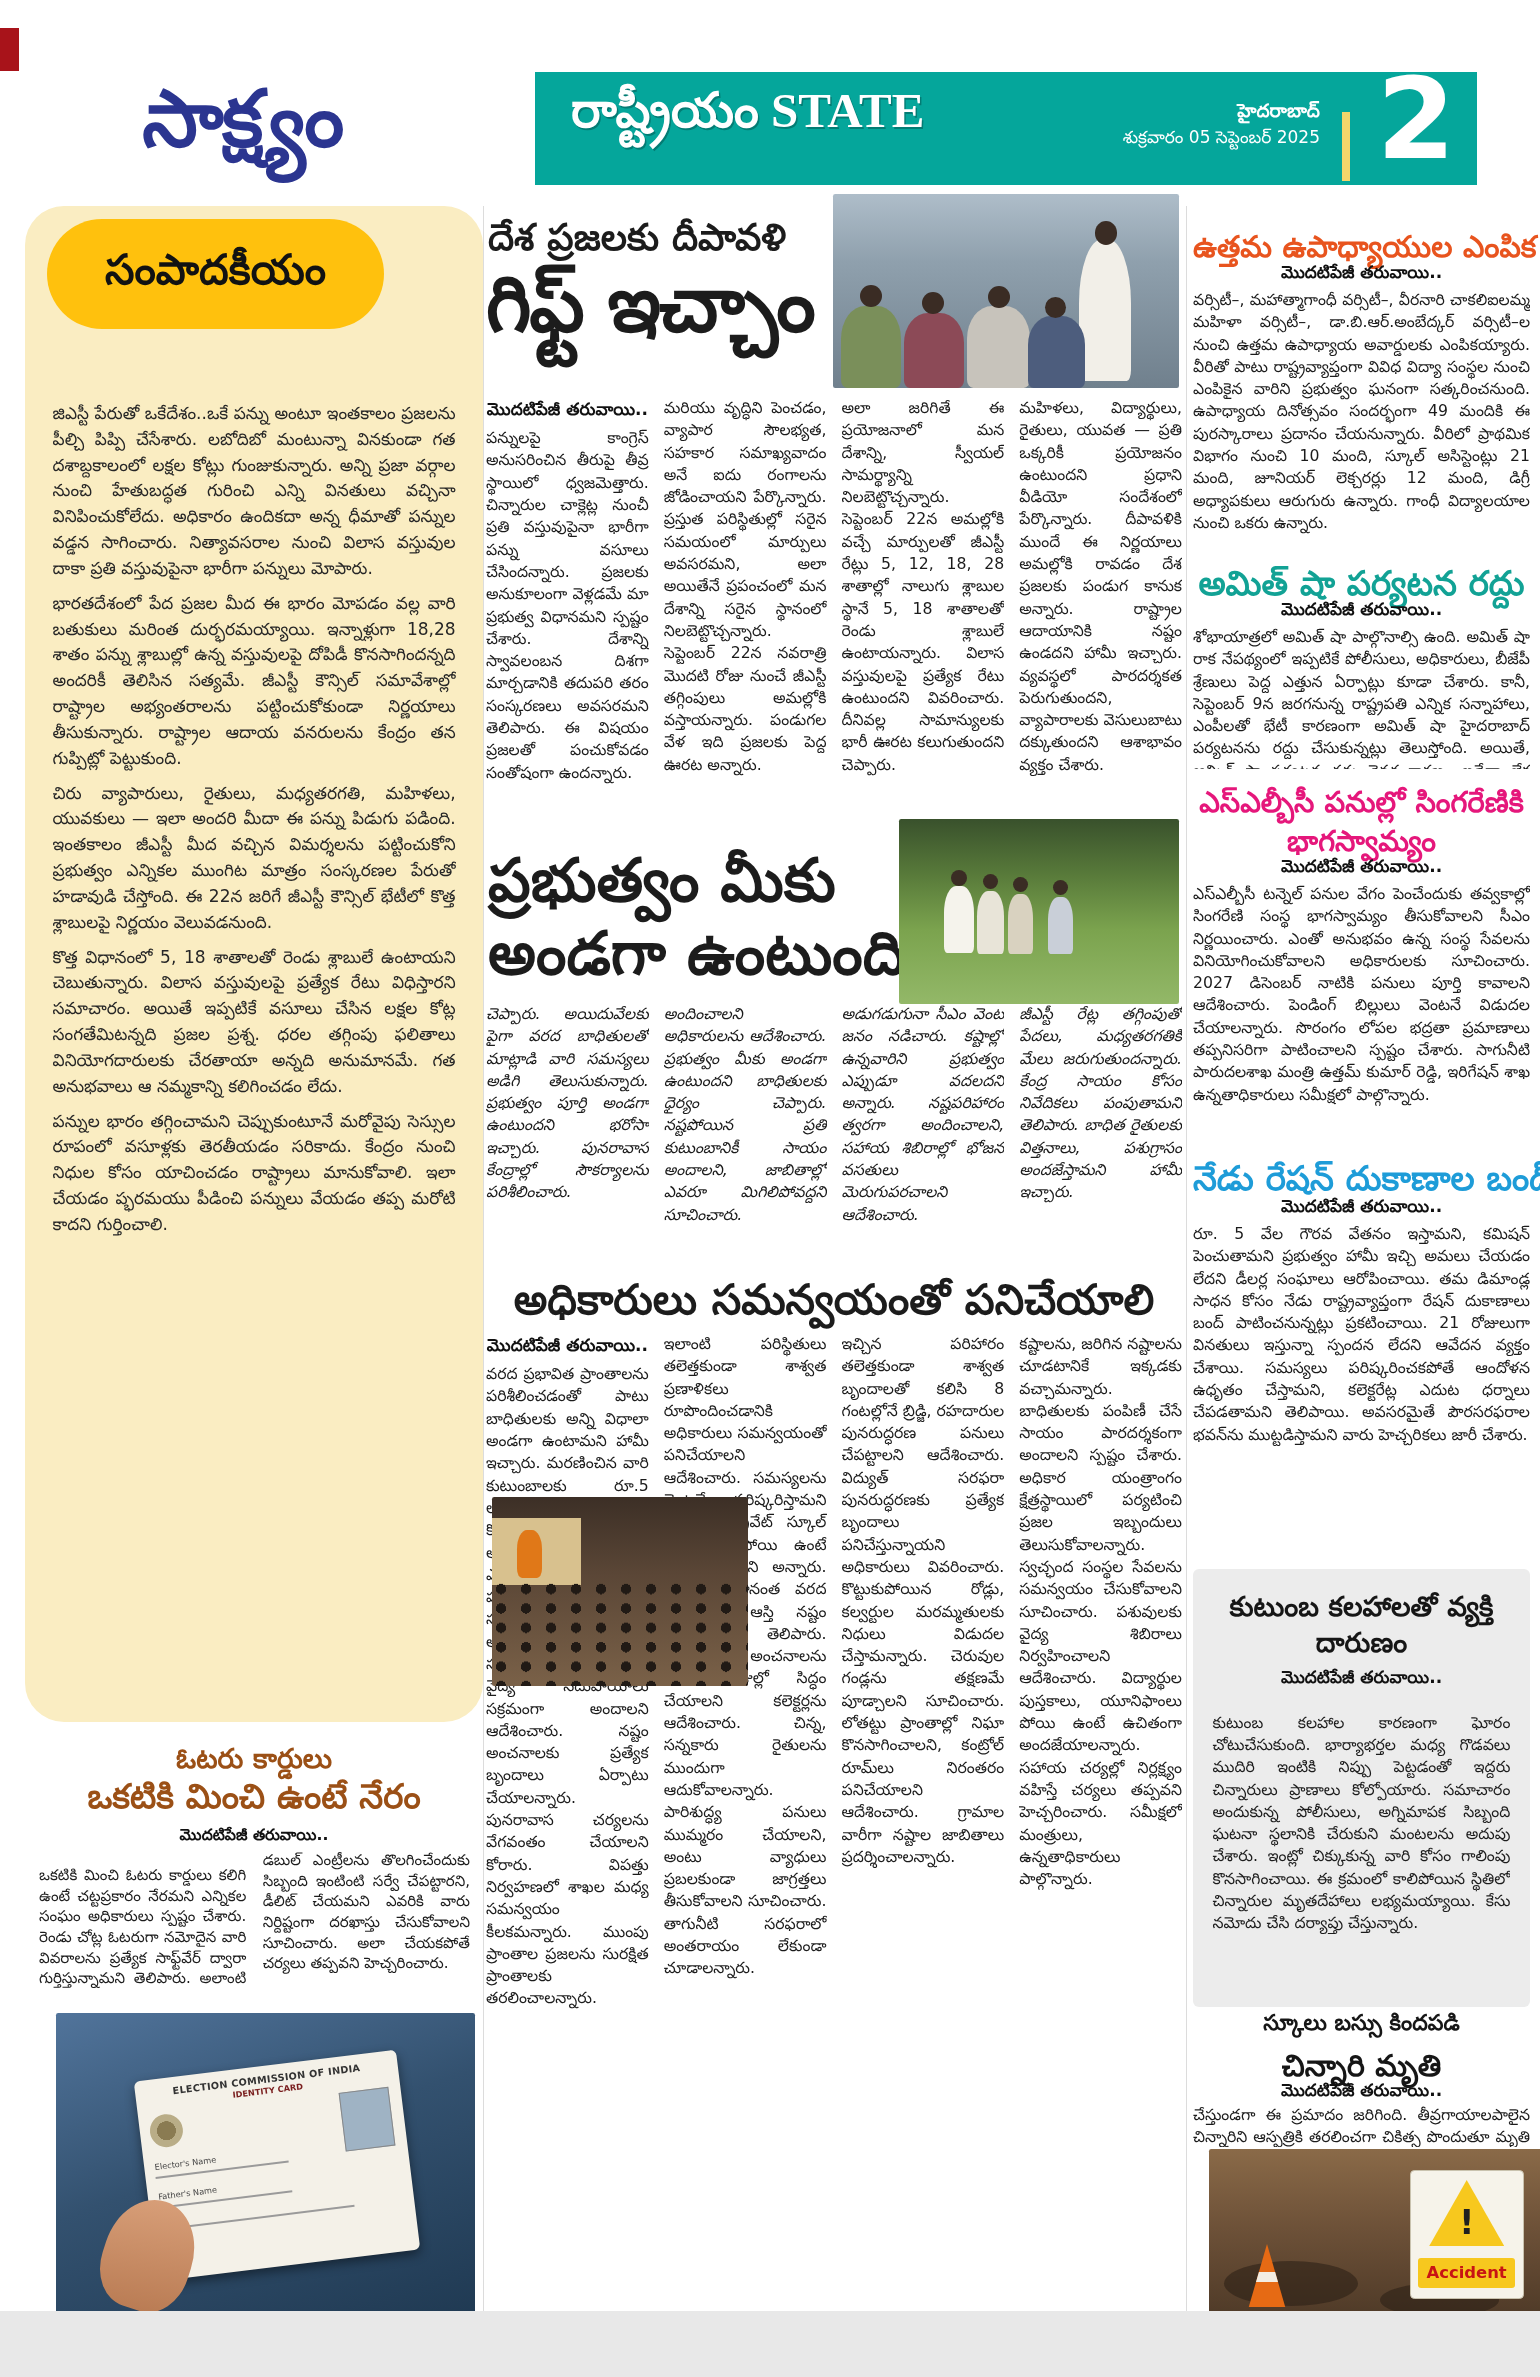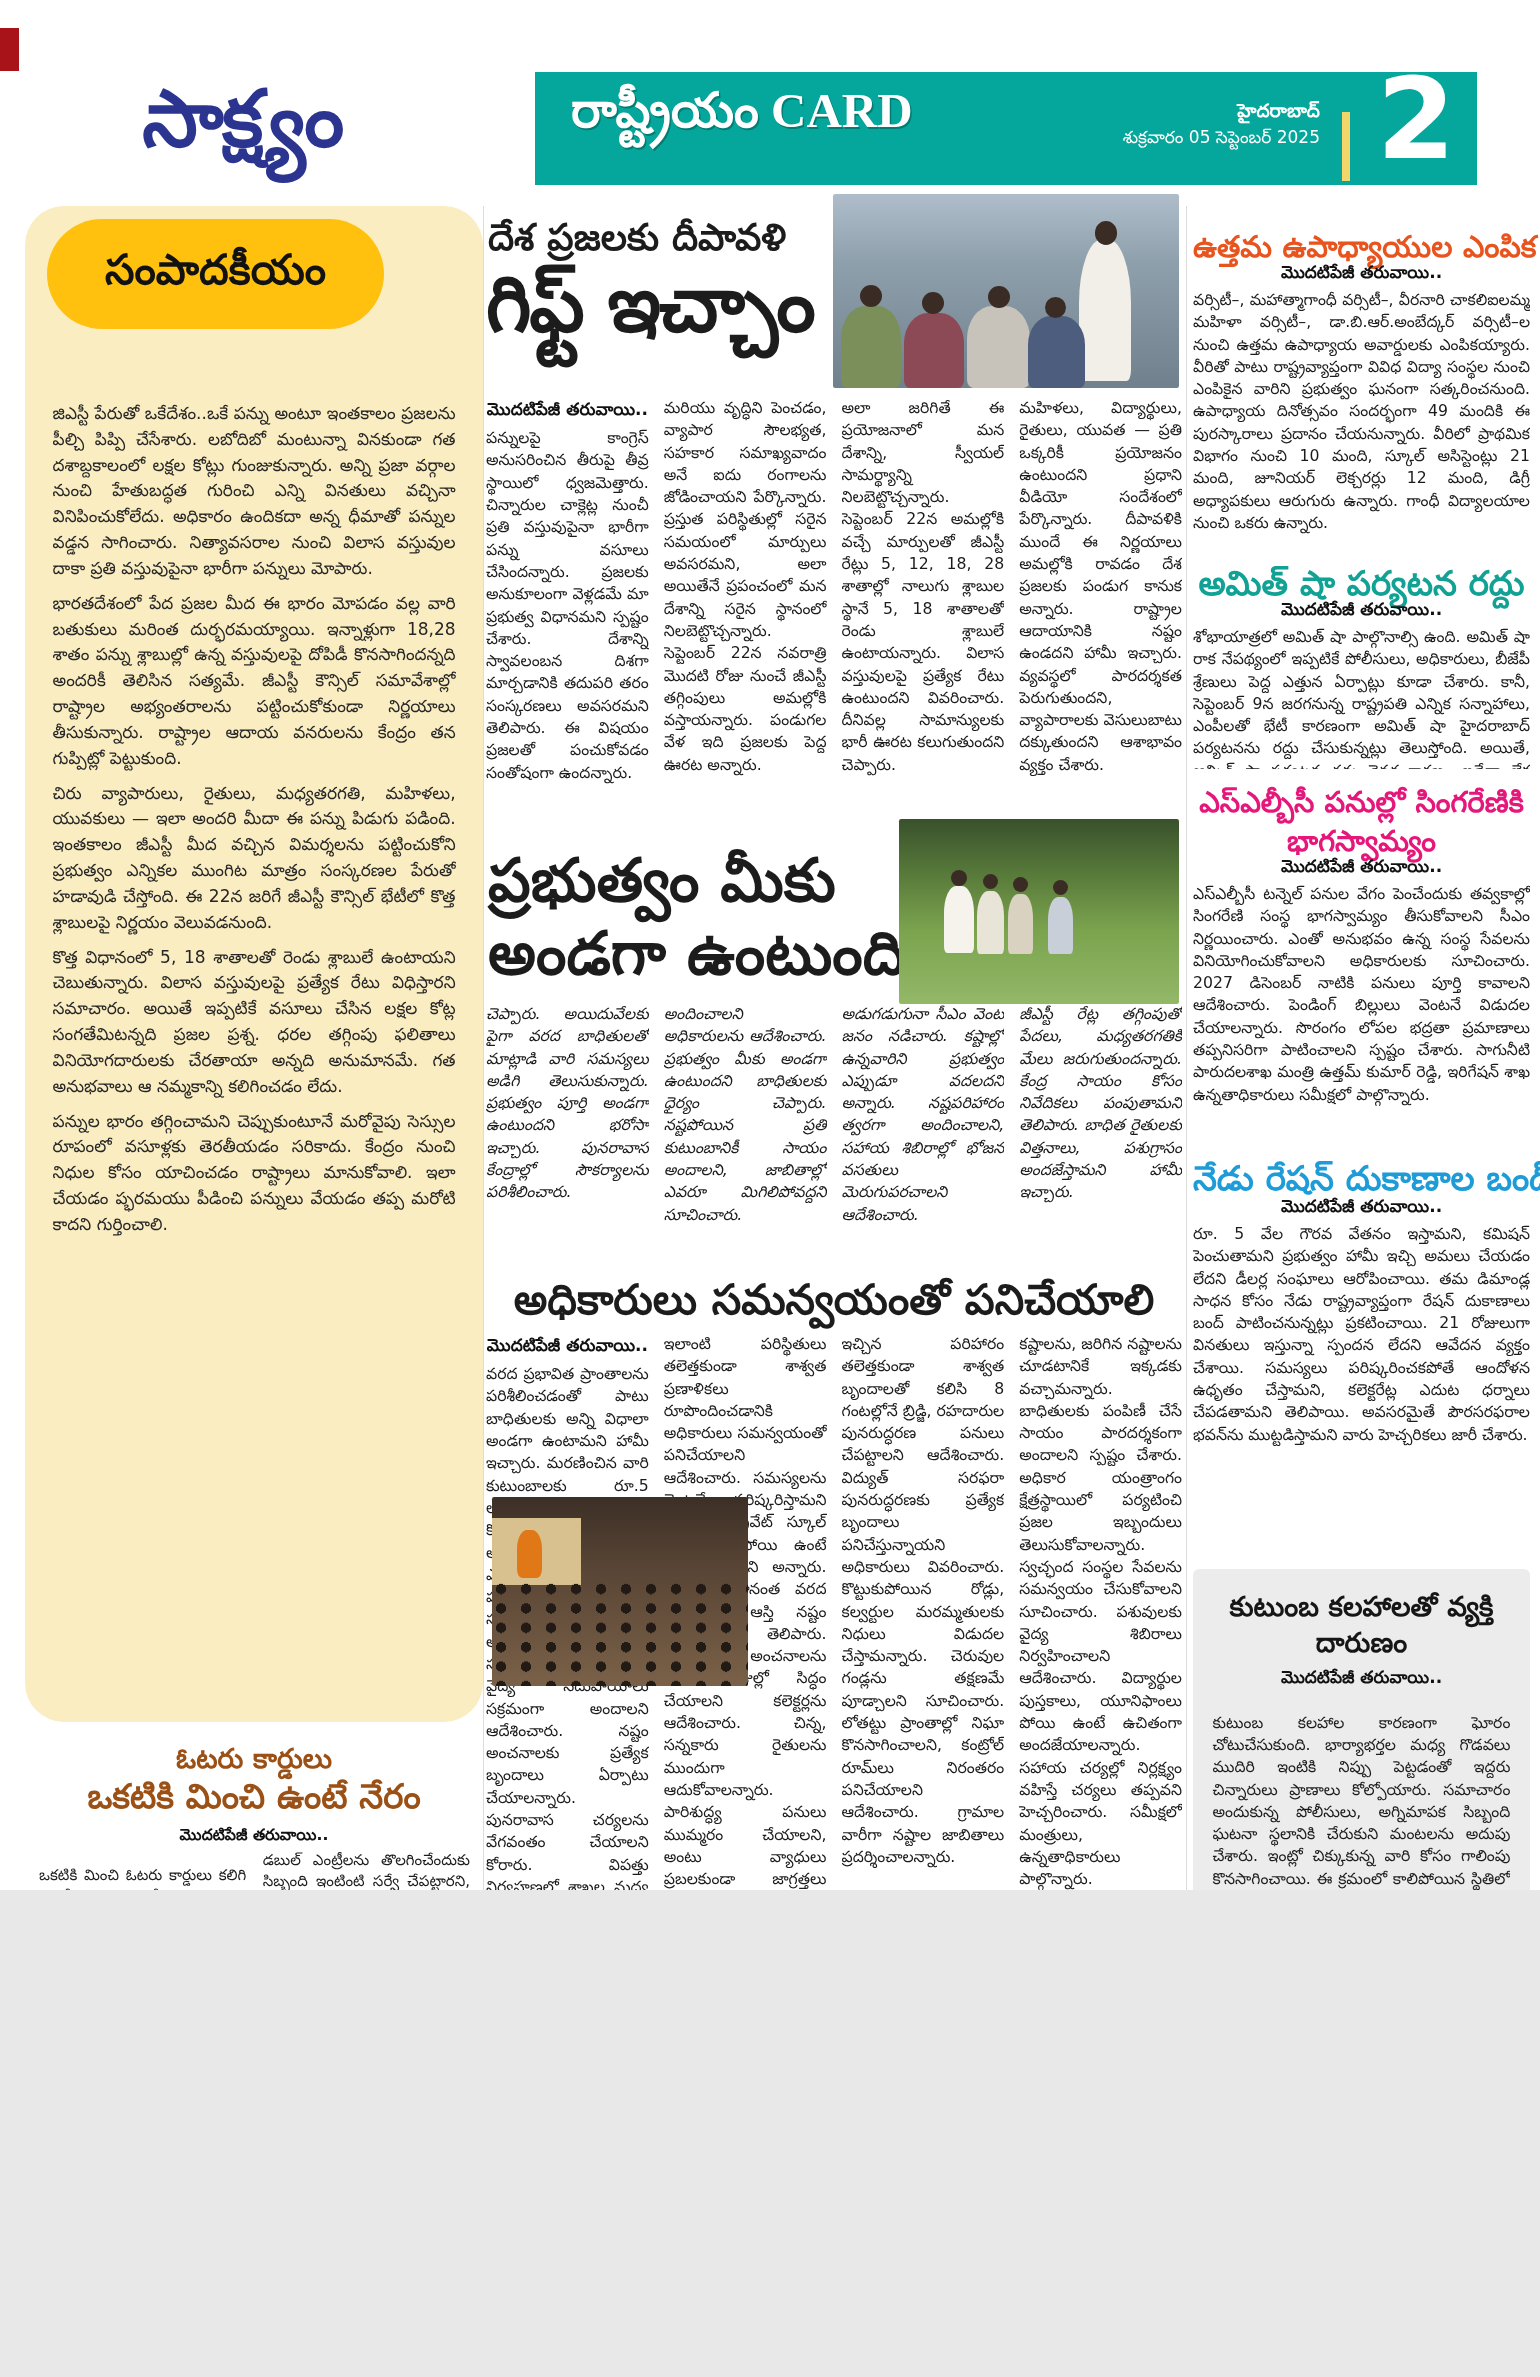--- a/index.html
+++ b/index.html
@@ -1,16 +1,16 @@
 <!DOCTYPE html>
 <html style="font-size:12px"><head>
 <meta charset="utf-8">
 <style>
   html,body{margin:0;padding:0;background:#e8e8e8;}
-  .page{position:relative;width:1541px;height:1890px;background:#ffffff;overflow:hidden;
+  .page{position:relative;width:1541px;height:2311px;background:#ffffff;overflow:hidden;
         font-family:"DejaVu Sans","Liberation Sans",sans-serif;color:#1c1c1c;}
   .abs{position:absolute;}
 
   
   .red-tab{left:0;top:28px;width:19.4px;height:43px;background:#a8131a;}
   .brand{left:45px;top:73px;width:395px;text-align:center;font-size:79px;font-weight:800;
          color:#2b3590;letter-spacing:-1.5px;white-space:nowrap;}
   .teal-band{left:535px;top:72px;width:942px;height:113px;background:#05a69b;}
   .section-title{position:absolute;left:36px;top:10.4px;font-family:"Liberation Serif","DejaVu Serif",serif;
          font-size:49px;font-weight:700;color:#ffffff;text-shadow:1.5px 1.5px 0 rgba(0,0,0,.25);white-space:nowrap;}
@@ -115,21 +115,21 @@
 </style>
 </head>
 <body>
 
 <div class="page">
 
   <div class="abs red-tab"></div>
   <div class="abs brand">సాక్ష్యం</div>
 
   <div class="abs teal-band">
-    <div class="section-title">రాష్ట్రీయం CARD</div>
+    <div class="section-title">రాష్ట్రీయం STATE</div>
     <div class="dateblock">
       <div class="city">హైదరాబాద్</div>
       <div class="date">శుక్రవారం 05 సెప్టెంబర్ 2025</div>
     </div>
     <div class="ybar"></div>
     <div class="pagenum">2</div>
   </div>
 
   <div class="abs vrule" style="left:483px;top:206px;height:2125px;"></div>
   <div class="abs vrule" style="left:1186px;top:206px;height:2125px;"></div>

